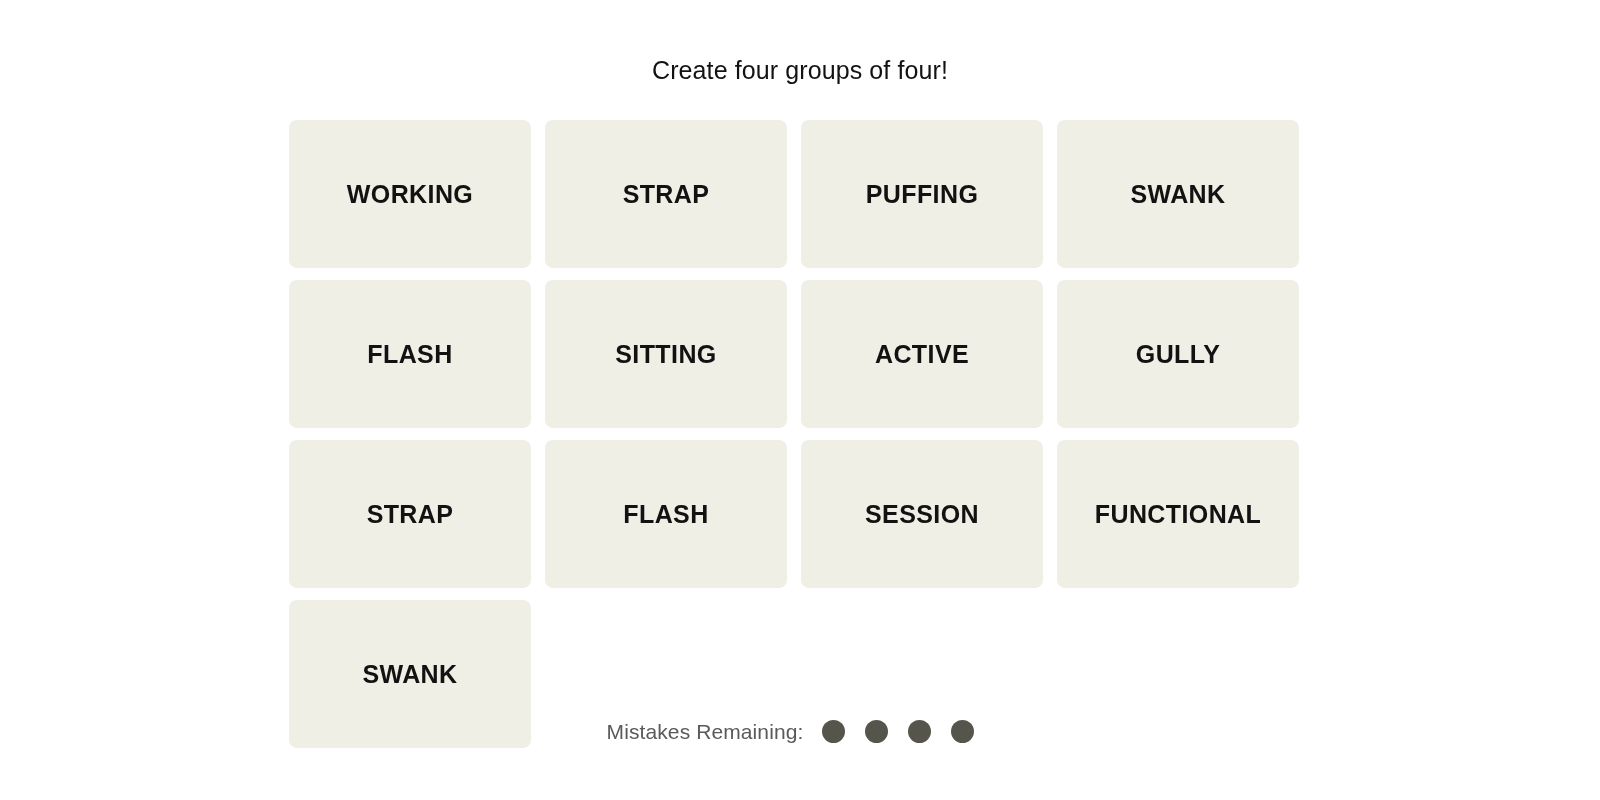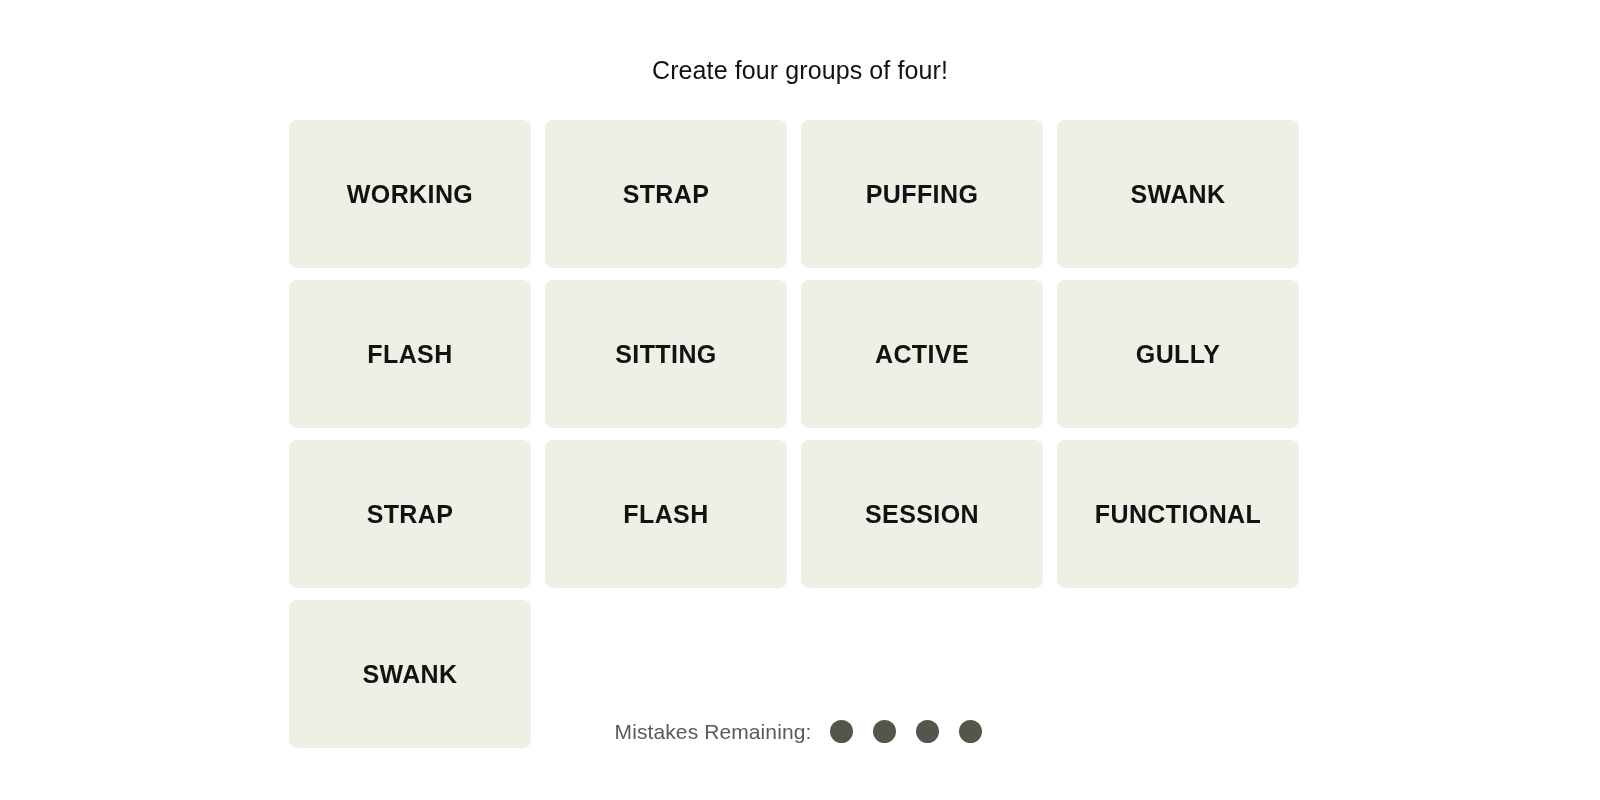--- a/index.html
+++ b/index.html
@@ -79,21 +79,21 @@
     text-align: center;
     line-height: 1;
     font-family: "Liberation Sans", sans-serif;
     white-space: nowrap;
   }
 
   
   .mistakes-row {
     position: absolute;
     top: 714px;
-    left: 12px;
+    left: 4px;
     width: 1573px;
     height: 34px;
     display: flex;
     align-items: center;
     justify-content: center;
   }
 
   .mistakes-label {
     font-size: 21px;
     font-weight: 400;

